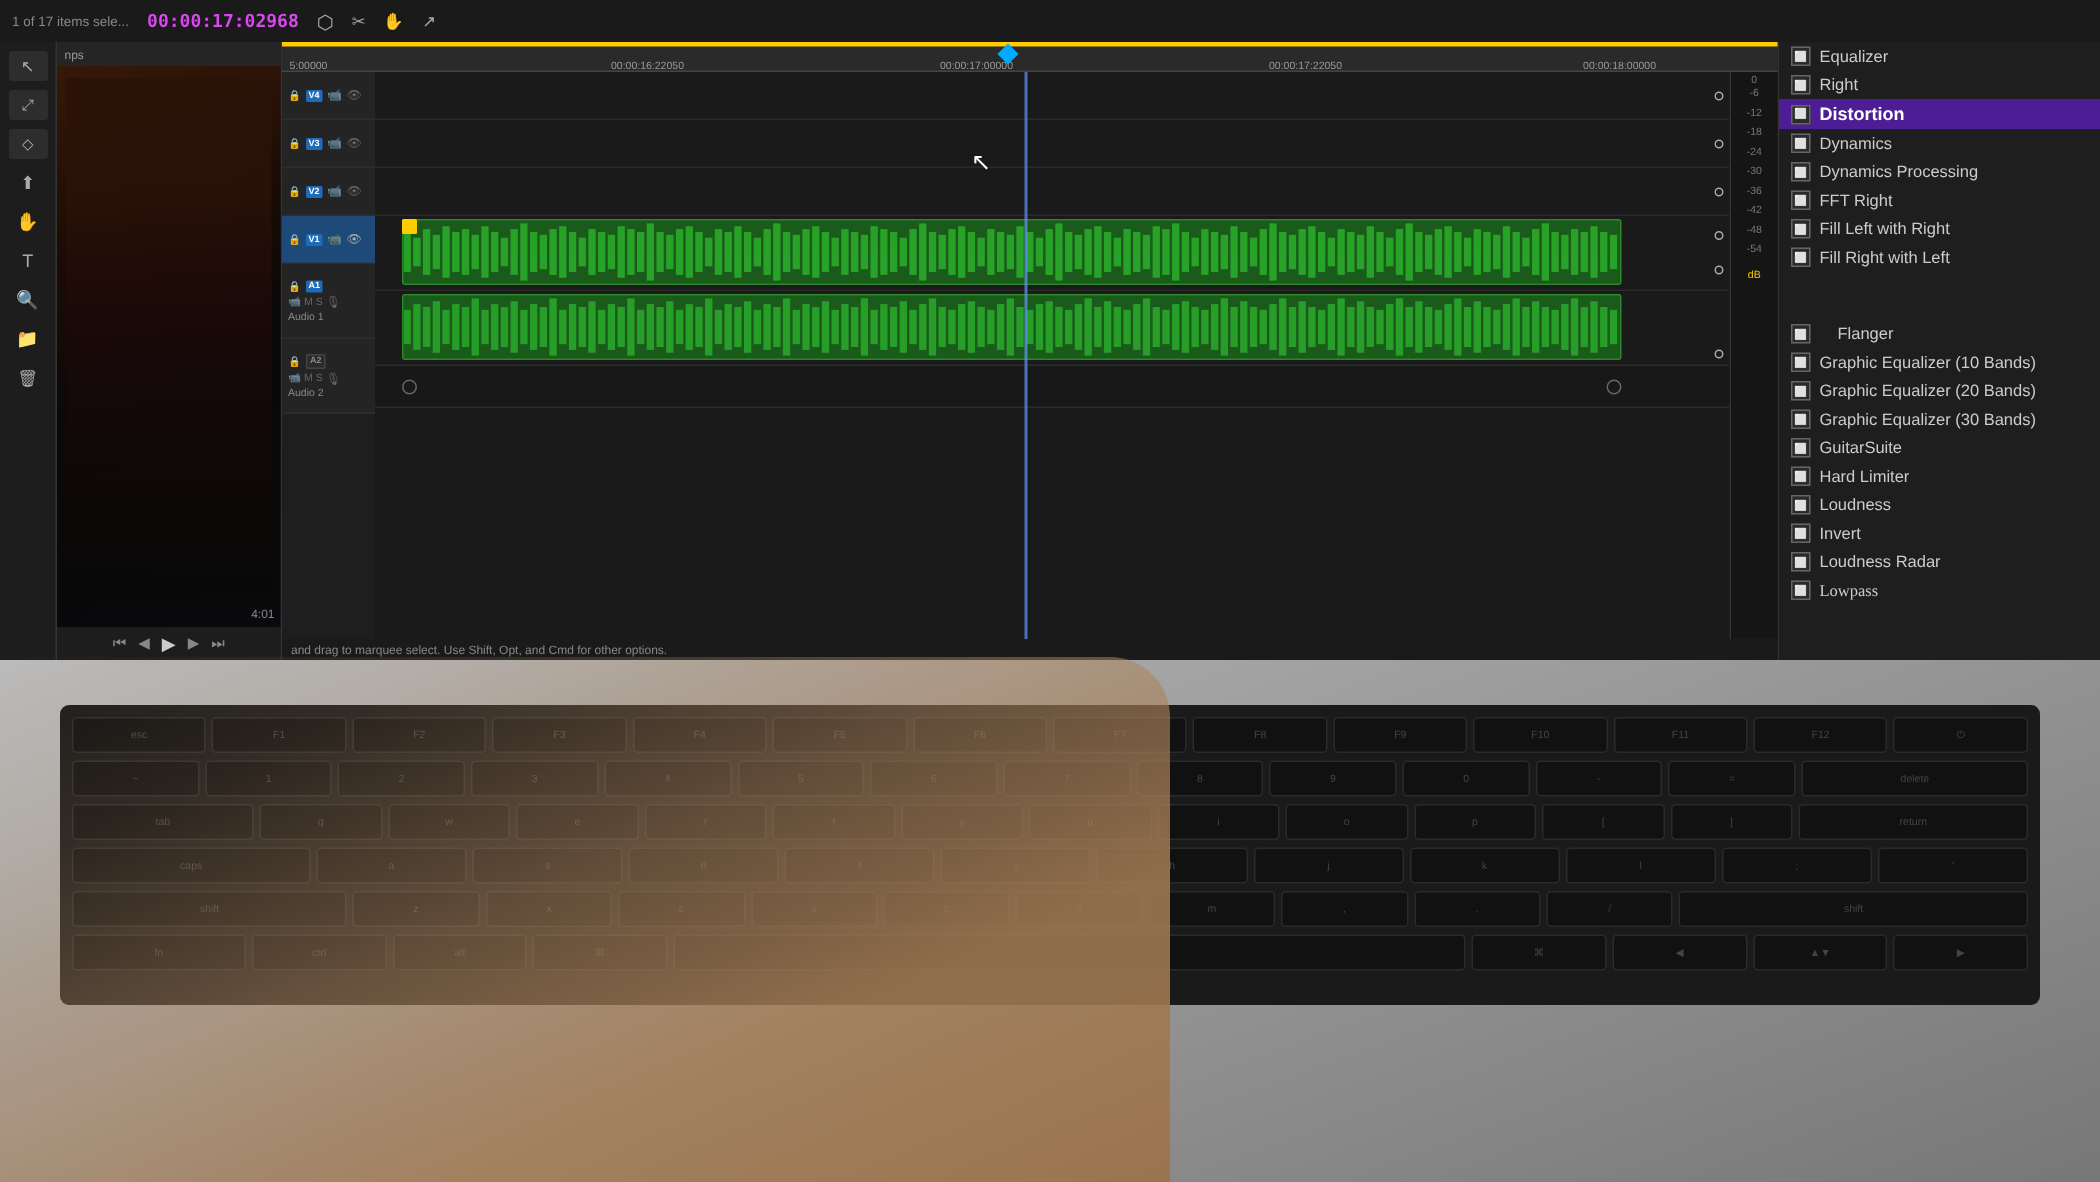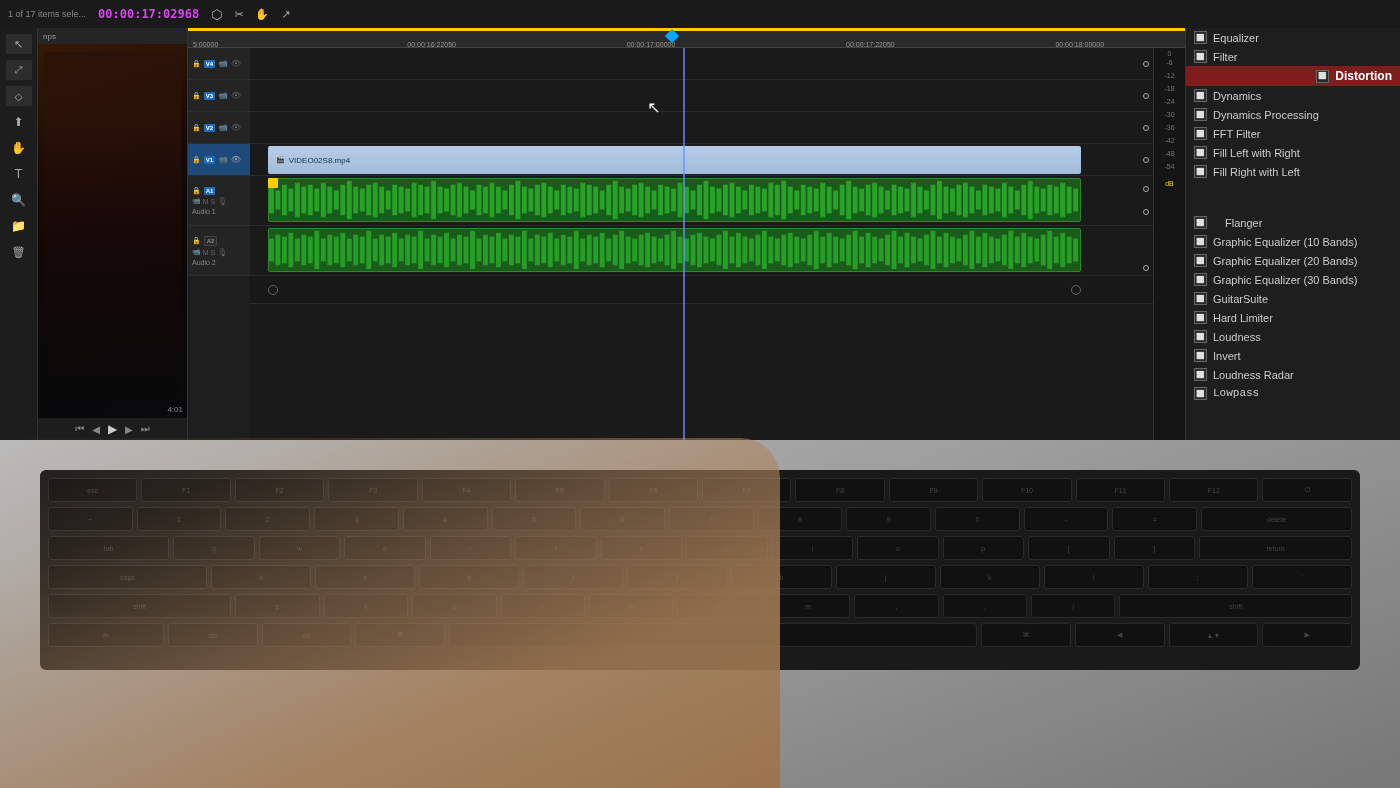--- a/index.html
+++ b/index.html
@@ -318,30 +318,20 @@
                 <div style="width:6px;height:6px;border-radius:50%;border:1px solid #aaa;"></div>
               </div>
             </div>
 
             <div style="height:32px;border-bottom:1px solid #2a2a2a;position:relative;">
               <div style="position:absolute;top:0;right:4px;bottom:0;display:flex;align-items:center;">
                 <div style="width:6px;height:6px;border-radius:50%;border:1px solid #aaa;"></div>
               </div>
             </div>
 
-            <div style="height:32px;border-bottom:1px solid #2a2a2a;position:relative;">
-
-              <div style="position:absolute;top:2px;left:2%;right:8%;height:28px;background:linear-gradient(180deg,#b8cce8,#a0bcd8);border-radius:2px;display:flex;align-items:center;padding:0 8px;overflow:hidden;">
-                <span style="font-size:7px;color:#333;margin-right:4px;">🎬</span>
-                <span style="font-size:8px;color:#1a3050;white-space:nowrap;">VIDEO02S8.mp4</span>
-              </div>
-              <div style="position:absolute;top:0;right:4px;bottom:0;display:flex;align-items:center;">
-                <div style="width:6px;height:6px;border-radius:50%;border:1px solid #aaa;"></div>
-              </div>
-            </div>
 
             <div style="height:50px;border-bottom:1px solid #2a2a2a;position:relative;">
 
               <div style="position:absolute;top:2px;left:2%;width:10px;height:10px;background:#ffcc00;border-radius:1px;z-index:5;"></div>
 
               <div style="position:absolute;top:2px;left:2%;right:8%;height:44px;background:#1a5a1a;border-radius:2px;overflow:hidden;border:1px solid #2a8a2a;">
                 <svg class="waveform-svg" viewBox="0 0 500 44" preserveAspectRatio="none">
                   <rect width="500" height="44" fill="#1a5a1a"></rect>
 
                   <g fill="#2aaa2a" opacity="0.9">
@@ -630,48 +620,51 @@
             <div style="color:#777;font-size:7px;margin-bottom:6px;">-24</div>
             <div style="color:#777;font-size:7px;margin-bottom:6px;">-30</div>
             <div style="color:#777;font-size:7px;margin-bottom:6px;">-36</div>
             <div style="color:#777;font-size:7px;margin-bottom:6px;">-42</div>
             <div style="color:#777;font-size:7px;margin-bottom:6px;">-48</div>
             <div style="color:#777;font-size:7px;margin-bottom:6px;">-54</div>
             <div style="color:#ffcc00;font-size:7px;margin-top:4px;">dB</div>
           </div>
         </div>
 
+        <div style="height:14px;background:#1a1a1a;display:flex;align-items:center;padding:0 6px;">
+          <span style="color:#888;font-size:8px;">and drag to marquee select. Use Shift, Opt, and Cmd for other options.</span>
+        </div>
       </div>
 
       <div style="width:215px;background:#1e1e1e;border-left:1px solid #333;display:flex;flex-direction:column;overflow:hidden;">
         <div style="overflow-y:auto;flex:1;">
 
         <div style="display: flex; align-items: center; padding: 3px 8px; gap: 6px; cursor: pointer; color: rgb(204, 204, 204); font-size: 11px; font-weight: normal; background: transparent; font-family: Arial, sans-serif;">
               <div style="width: 13px; height: 13px; border: 1px solid rgb(102, 102, 102); background: rgb(42, 42, 42); display: flex; align-items: center; justify-content: center; font-size: 7px; color: rgb(170, 170, 170); flex-shrink: 0;">⬜</div>
               <span>Equalizer</span>
             </div>
             <div style="display: flex; align-items: center; padding: 3px 8px; gap: 6px; cursor: pointer; color: rgb(204, 204, 204); font-size: 11px; font-weight: normal; background: transparent; font-family: Arial, sans-serif;">
               <div style="width: 13px; height: 13px; border: 1px solid rgb(102, 102, 102); background: rgb(42, 42, 42); display: flex; align-items: center; justify-content: center; font-size: 7px; color: rgb(170, 170, 170); flex-shrink: 0;">⬜</div>
-              <span>Filter</span>
-            </div>
-            <div style="display: flex; align-items: center; padding: 3px 8px; gap: 6px; cursor: pointer; color: rgb(255, 255, 255); font-size: 12px; font-weight: bold; background: #7f1d1d; font-family: Arial, sans-serif; justify-content: flex-end;">
+              <span>Right</span>
+            </div>
+            <div style="display: flex; align-items: center; padding: 3px 8px; gap: 6px; cursor: pointer; color: rgb(255, 255, 255); font-size: 12px; font-weight: bold; background: #4c1d95; font-family: Arial, sans-serif;">
               <div style="width: 13px; height: 13px; border: 1px solid rgb(102, 102, 102); background: rgb(42, 42, 42); display: flex; align-items: center; justify-content: center; font-size: 7px; color: rgb(170, 170, 170); flex-shrink: 0;">⬜</div>
               <span>Distortion</span>
             </div>
             <div style="display: flex; align-items: center; padding: 3px 8px; gap: 6px; cursor: pointer; color: rgb(204, 204, 204); font-size: 11px; font-weight: normal; background: transparent; font-family: Arial, sans-serif;">
               <div style="width: 13px; height: 13px; border: 1px solid rgb(102, 102, 102); background: rgb(42, 42, 42); display: flex; align-items: center; justify-content: center; font-size: 7px; color: rgb(170, 170, 170); flex-shrink: 0;">⬜</div>
               <span>Dynamics</span>
             </div>
             <div style="display: flex; align-items: center; padding: 3px 8px; gap: 6px; cursor: pointer; color: rgb(204, 204, 204); font-size: 11px; font-weight: normal; background: transparent; font-family: Arial, sans-serif;">
               <div style="width: 13px; height: 13px; border: 1px solid rgb(102, 102, 102); background: rgb(42, 42, 42); display: flex; align-items: center; justify-content: center; font-size: 7px; color: rgb(170, 170, 170); flex-shrink: 0;">⬜</div>
               <span>Dynamics Processing</span>
             </div>
             <div style="display: flex; align-items: center; padding: 3px 8px; gap: 6px; cursor: pointer; color: rgb(204, 204, 204); font-size: 11px; font-weight: normal; background: transparent; font-family: Arial, sans-serif;">
               <div style="width: 13px; height: 13px; border: 1px solid rgb(102, 102, 102); background: rgb(42, 42, 42); display: flex; align-items: center; justify-content: center; font-size: 7px; color: rgb(170, 170, 170); flex-shrink: 0;">⬜</div>
-              <span>FFT Filter</span>
+              <span>FFT Right</span>
             </div>
             <div style="display: flex; align-items: center; padding: 3px 8px; gap: 6px; cursor: pointer; color: rgb(204, 204, 204); font-size: 11px; font-weight: normal; background: transparent; font-family: Arial, sans-serif;">
               <div style="width: 13px; height: 13px; border: 1px solid rgb(102, 102, 102); background: rgb(42, 42, 42); display: flex; align-items: center; justify-content: center; font-size: 7px; color: rgb(170, 170, 170); flex-shrink: 0;">⬜</div>
               <span>Fill Left with Right</span>
             </div>
             <div style="display: flex; align-items: center; padding: 3px 8px; gap: 6px; cursor: pointer; color: rgb(204, 204, 204); font-size: 11px; font-weight: normal; background: transparent; font-family: Arial, sans-serif;">
               <div style="width: 13px; height: 13px; border: 1px solid rgb(102, 102, 102); background: rgb(42, 42, 42); display: flex; align-items: center; justify-content: center; font-size: 7px; color: rgb(170, 170, 170); flex-shrink: 0;">⬜</div>
               <span>Fill Right with Left</span>
             </div>
             <div style="display: flex; align-items: center; padding: 3px 8px; gap: 18px; cursor: pointer; color: rgb(204, 204, 204); font-size: 11px; font-weight: normal; background: transparent; font-family: Arial, sans-serif; margin-top: 32px;">
@@ -703,21 +696,21 @@
               <span>Loudness</span>
             </div>
             <div style="display: flex; align-items: center; padding: 3px 8px; gap: 6px; cursor: pointer; color: rgb(204, 204, 204); font-size: 11px; font-weight: normal; background: transparent; font-family: Arial, sans-serif;">
               <div style="width: 13px; height: 13px; border: 1px solid rgb(102, 102, 102); background: rgb(42, 42, 42); display: flex; align-items: center; justify-content: center; font-size: 7px; color: rgb(170, 170, 170); flex-shrink: 0;">⬜</div>
               <span>Invert</span>
             </div>
             <div style="display: flex; align-items: center; padding: 3px 8px; gap: 6px; cursor: pointer; color: rgb(204, 204, 204); font-size: 11px; font-weight: normal; background: transparent; font-family: Arial, sans-serif;">
               <div style="width: 13px; height: 13px; border: 1px solid rgb(102, 102, 102); background: rgb(42, 42, 42); display: flex; align-items: center; justify-content: center; font-size: 7px; color: rgb(170, 170, 170); flex-shrink: 0;">⬜</div>
               <span>Loudness Radar</span>
             </div>
-            <div style="display: flex; align-items: flex-start; padding: 3px 8px; gap: 6px; cursor: pointer; color: rgb(204, 204, 204); font-size: 11px; font-weight: normal; background: transparent; font-family: Liberation Mono, monospace;">
+            <div style="display: flex; align-items: flex-end; padding: 3px 8px; gap: 6px; cursor: pointer; color: rgb(204, 204, 204); font-size: 11px; font-weight: normal; background: transparent; font-family: Liberation Serif, serif;">
               <div style="width: 13px; height: 13px; border: 1px solid rgb(102, 102, 102); background: rgb(42, 42, 42); display: flex; align-items: center; justify-content: center; font-size: 7px; color: rgb(170, 170, 170); flex-shrink: 0;">⬜</div>
               <span>Lowpass</span>
             </div>
           </div>
       </div>
     </div>
   </div>
 </div>
 
 <div style="position:absolute;top:390px;left:0;width:780px;height:398px;z-index:5;pointer-events:none;overflow:hidden;">

